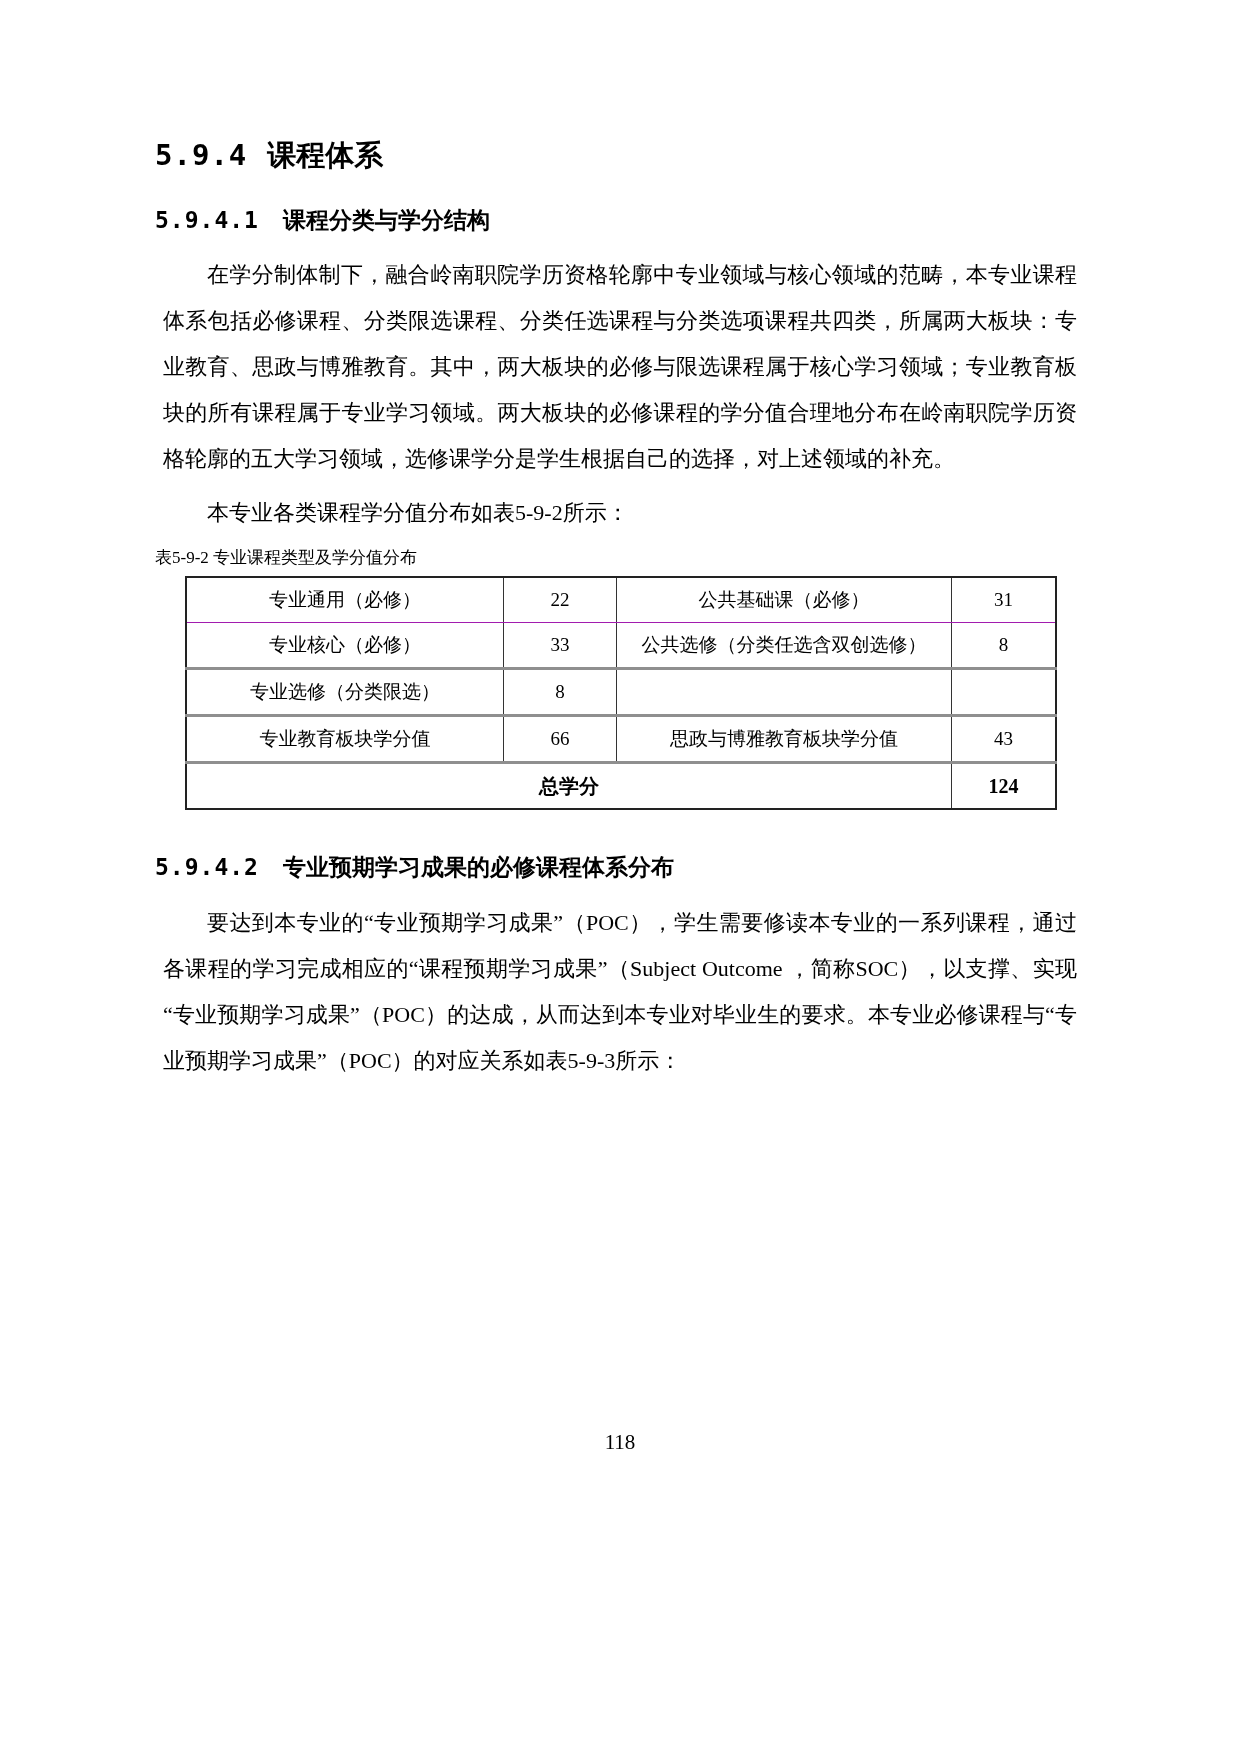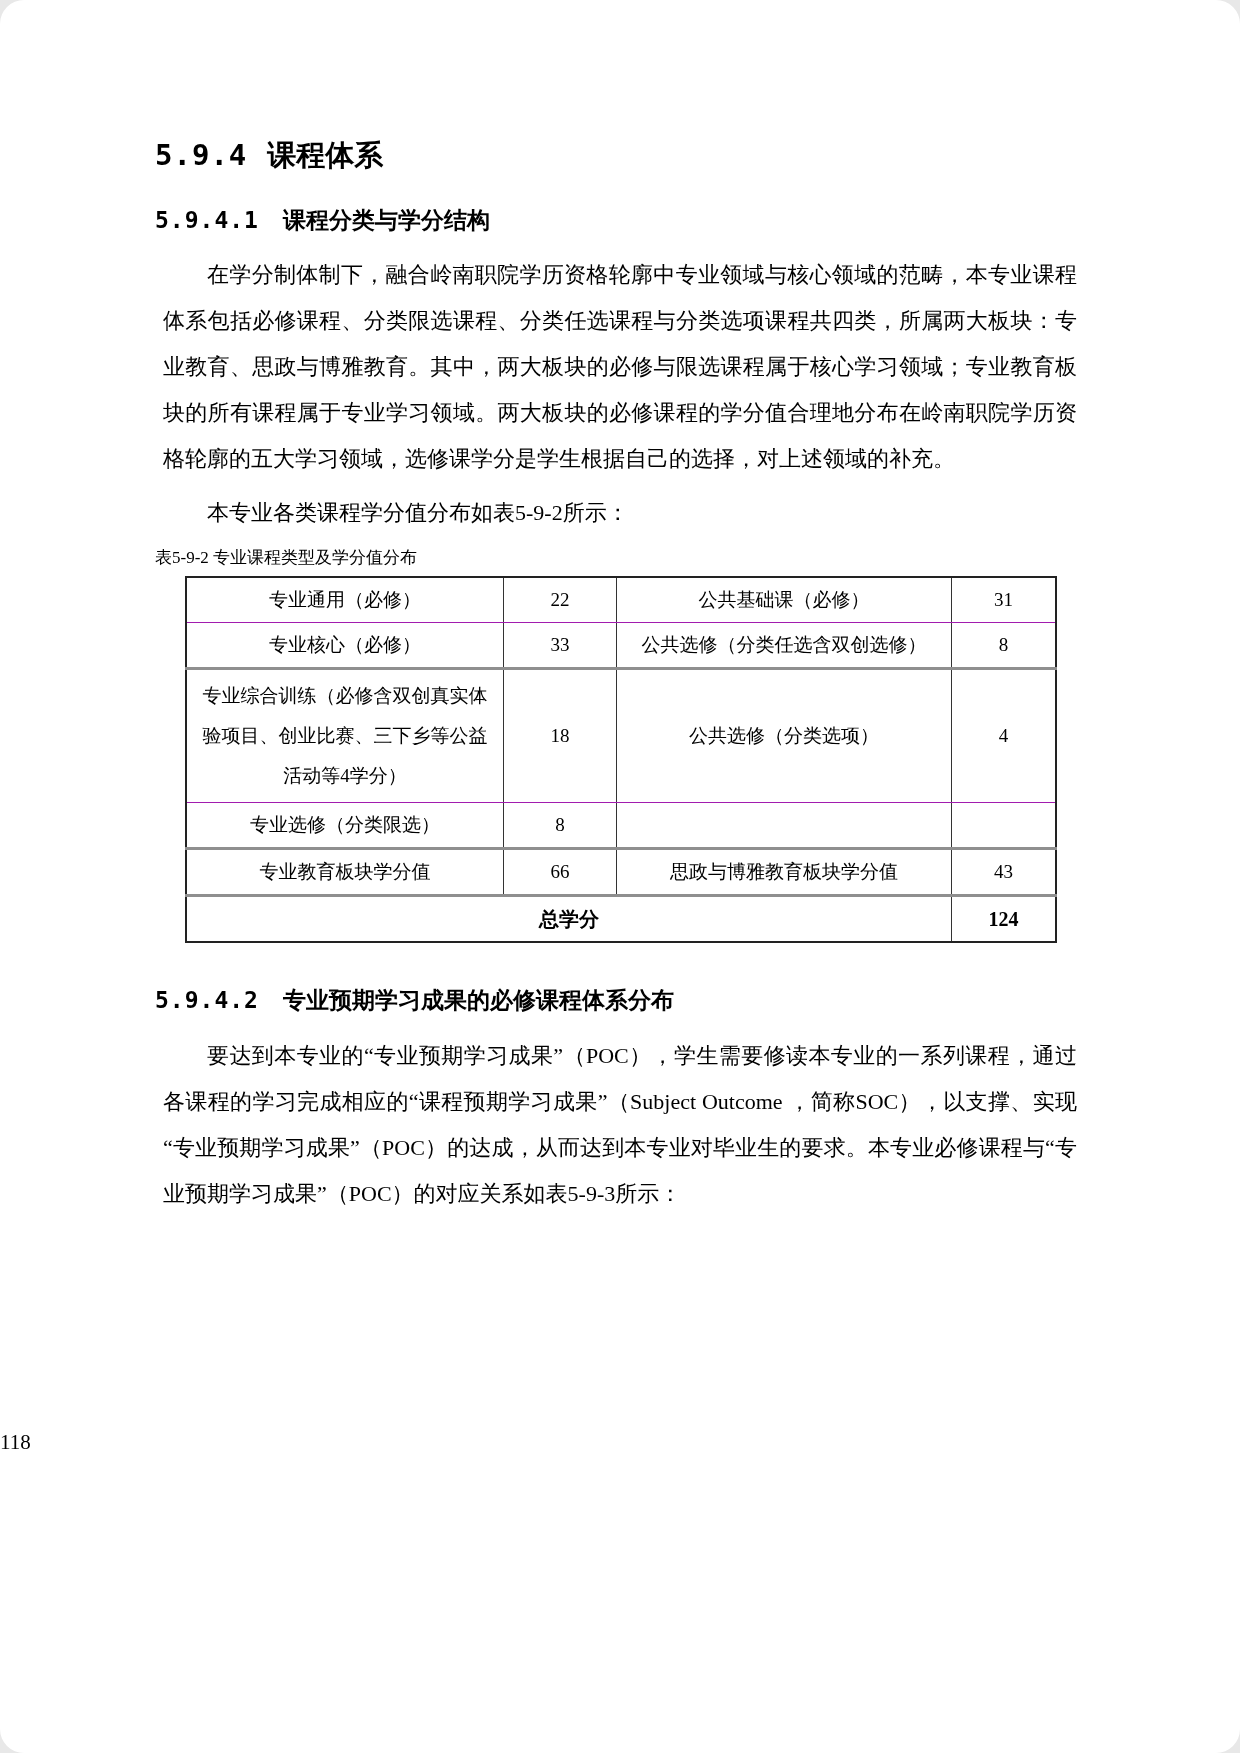--- a/index.html
+++ b/index.html
@@ -4,21 +4,20 @@
 <style>
   html,body{margin:0;padding:0;background:#e8e8e8;}
   .page{
     position:relative;
     width:1240px;height:1753px;
     margin:0 auto;
     background:#ffffff;
     color:#000;
     font-family:"Liberation Serif","DejaVu Serif",serif;
     overflow:hidden;
-    border-radius:24px;
   }
   .content{padding:138px 155px 0 155px;}
 
   .h1{
     font-family:"Liberation Sans","DejaVu Sans",sans-serif;
     font-weight:700;font-size:29px;line-height:1.2;
     margin:0 0 34px 0;
   }
   .h2{
     font-family:"Liberation Sans","DejaVu Sans",sans-serif;
@@ -67,21 +66,21 @@
   tr.total-row td{
     height:36px;font-weight:700;
     font-family:"Liberation Sans","DejaVu Sans",sans-serif;
     font-size:20px;
   }
   tr.total-row td.total-val{font-family:"Liberation Serif","DejaVu Serif",serif;font-size:20px;}
 
   .sect2{margin-top:44px;}
   .footer-pagenum{
     position:absolute;left:0;right:0;top:1430px;
-    font-size:21px;
+    text-align:center;font-size:21px;
   }
 </style>
 </head>
 <body>
 
 <div class="page">
   <div class="content">
 
     <h1 class="h1"><span class="h-num">5.9.4</span><span>课程体系</span></h1>
 
@@ -105,26 +104,20 @@
           <td class="c-val">22</td>
           <td class="c-label">公共基础课（必修）</td>
           <td class="c-val">31</td>
         </tr>
         <tr class="row-std b-thick">
           <td class="c-label">专业核心（必修）</td>
           <td class="c-val">33</td>
           <td class="c-label">公共选修（分类任选含双创选修）</td>
           <td class="c-val">8</td>
         </tr>
-        <tr class="row-tall b-thin">
-          <td class="c-label">专业综合训练（必修含双创真实体验项目、创业比赛、三下乡等公益活动等4学分）</td>
-          <td class="c-val">18</td>
-          <td class="c-label">公共选修（分类选项）</td>
-          <td class="c-val">4</td>
-        </tr>
         <tr class="row-std b-thick">
           <td class="c-label">专业选修（分类限选）</td>
           <td class="c-val">8</td>
           <td class="c-label"></td>
           <td class="c-val"></td>
         </tr>
         <tr class="row-std b-thick">
           <td class="c-label">专业教育板块学分值</td>
           <td class="c-val">66</td>
           <td class="c-label">思政与博雅教育板块学分值</td>

